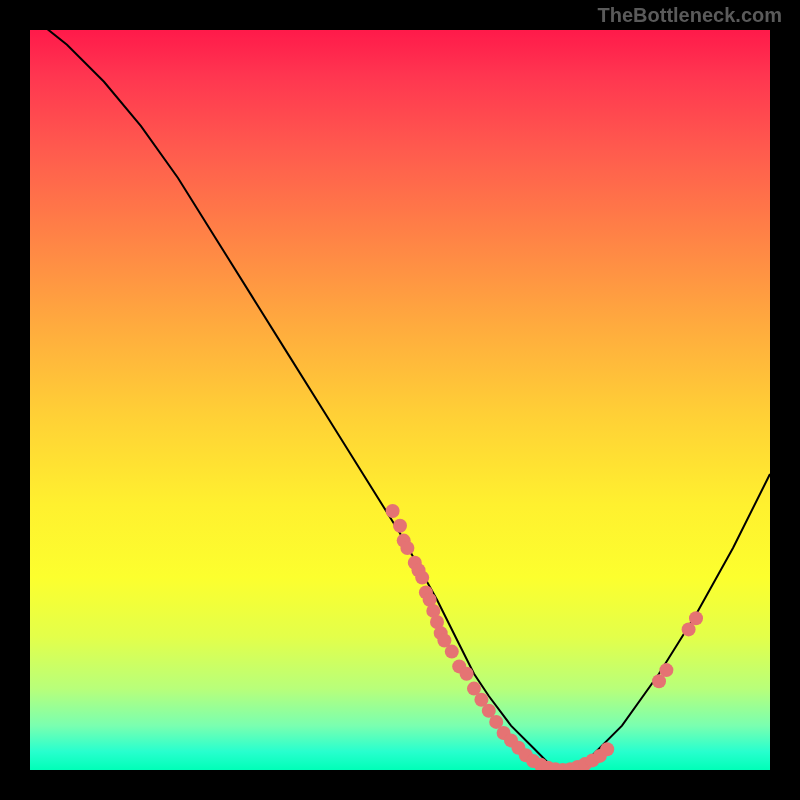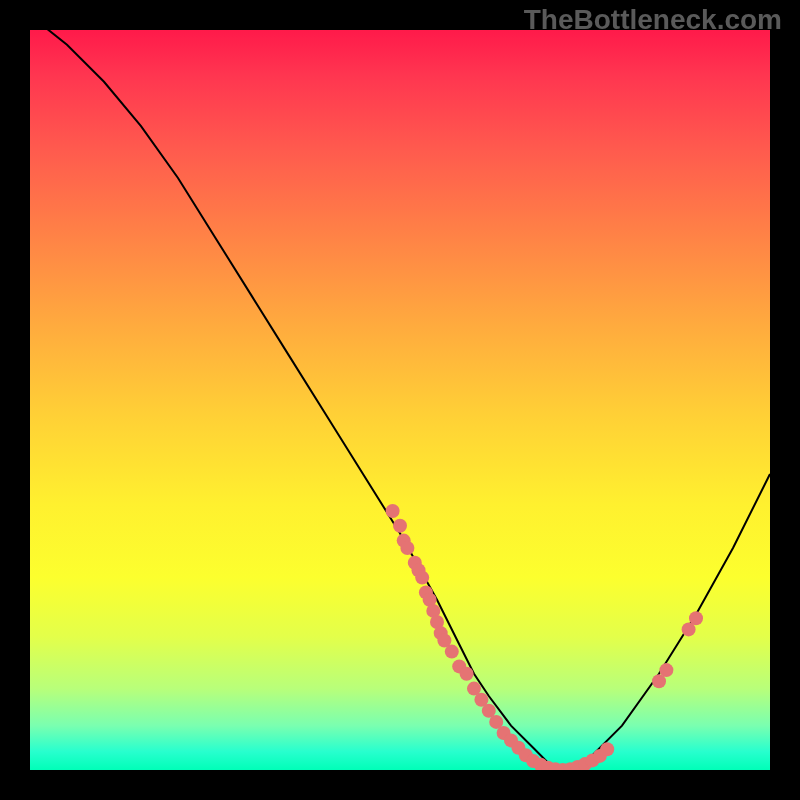--- a/index.html
+++ b/index.html
@@ -8,21 +8,21 @@
     height: 800px;
     background: #000;
     position: relative;
     font-family: Arial, sans-serif;
   }
   .watermark {
     position: absolute;
     top: 4px;
     right: 18px;
     color: #5a5a5a;
-    font-size: 28px;
+    font-size: 20px;
     font-weight: bold;
     z-index: 10;
   }
   .plot-area {
     position: absolute;
     left: 30px;
     top: 30px;
     width: 740px;
     height: 740px;
     background: linear-gradient(to bottom,

